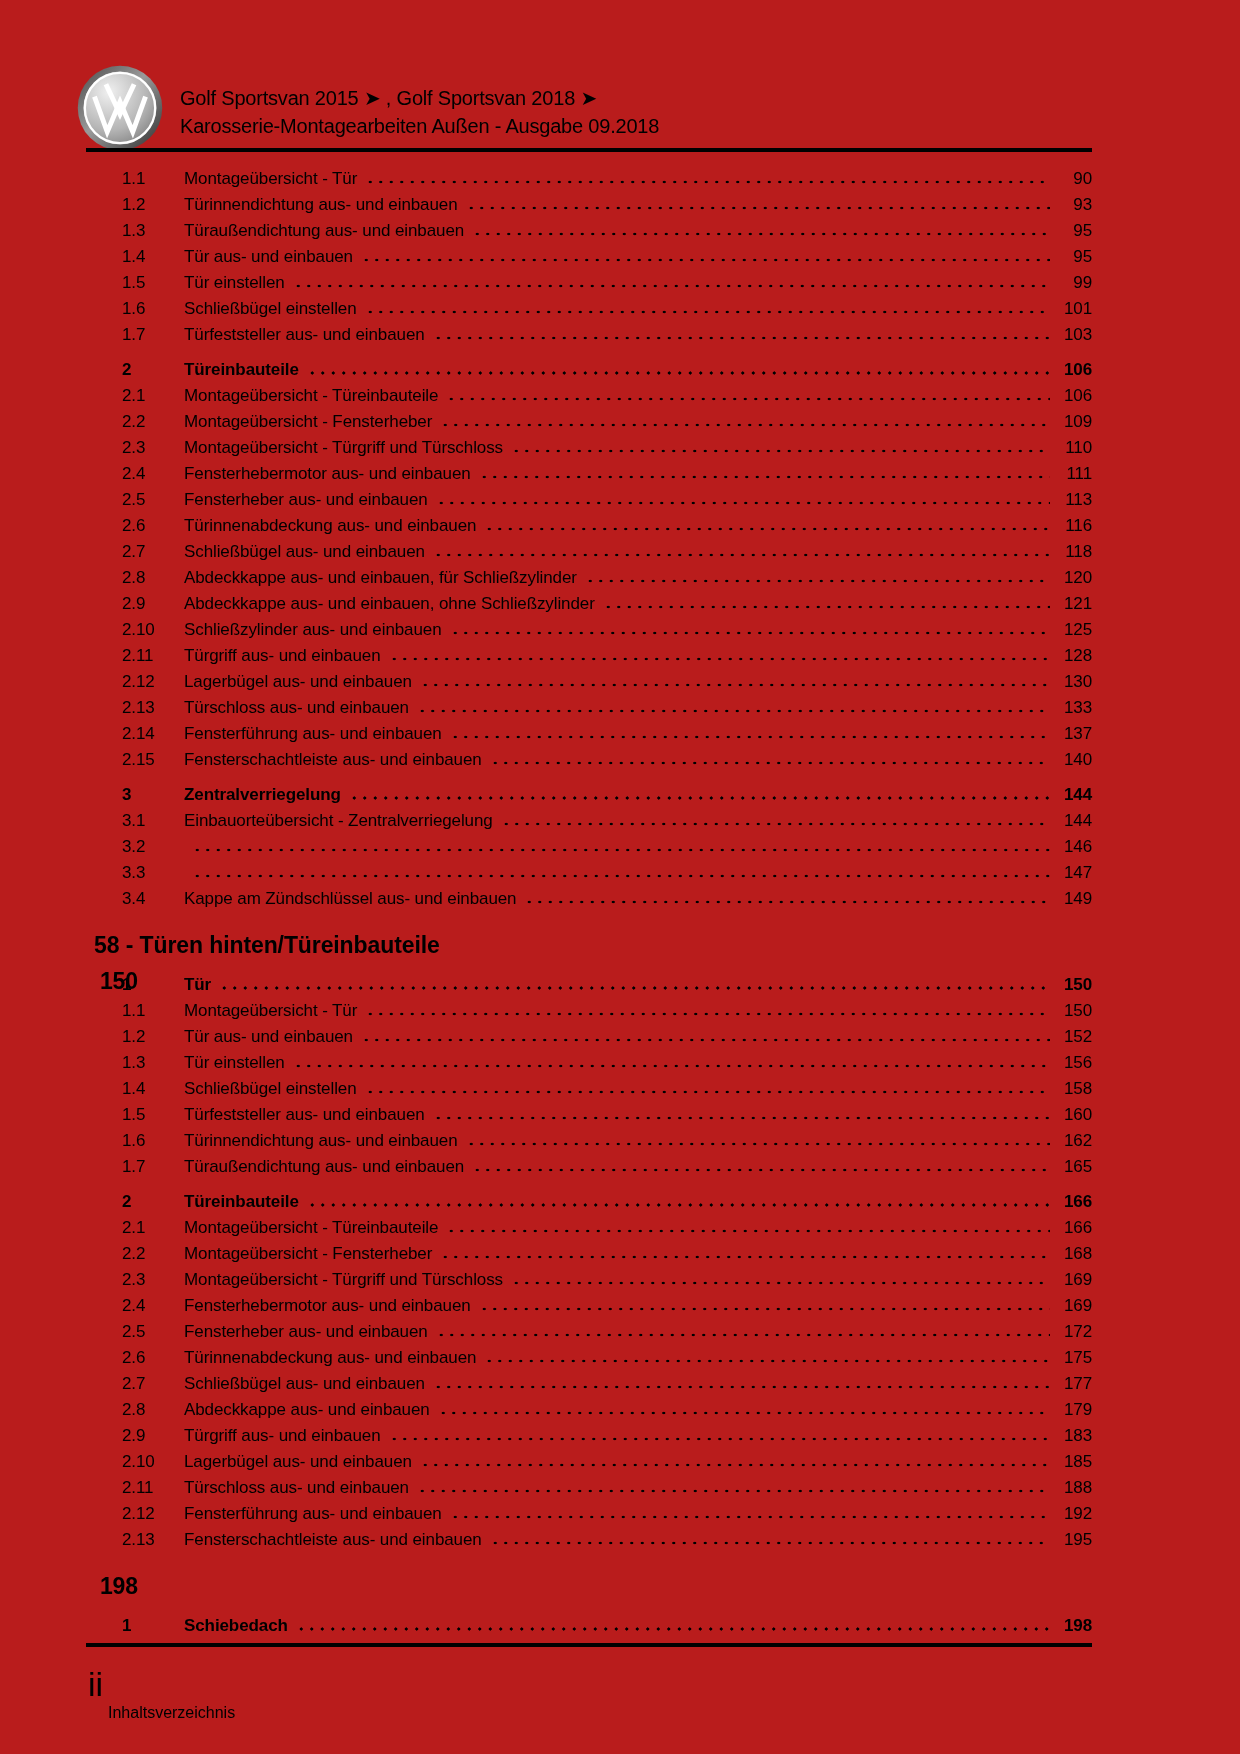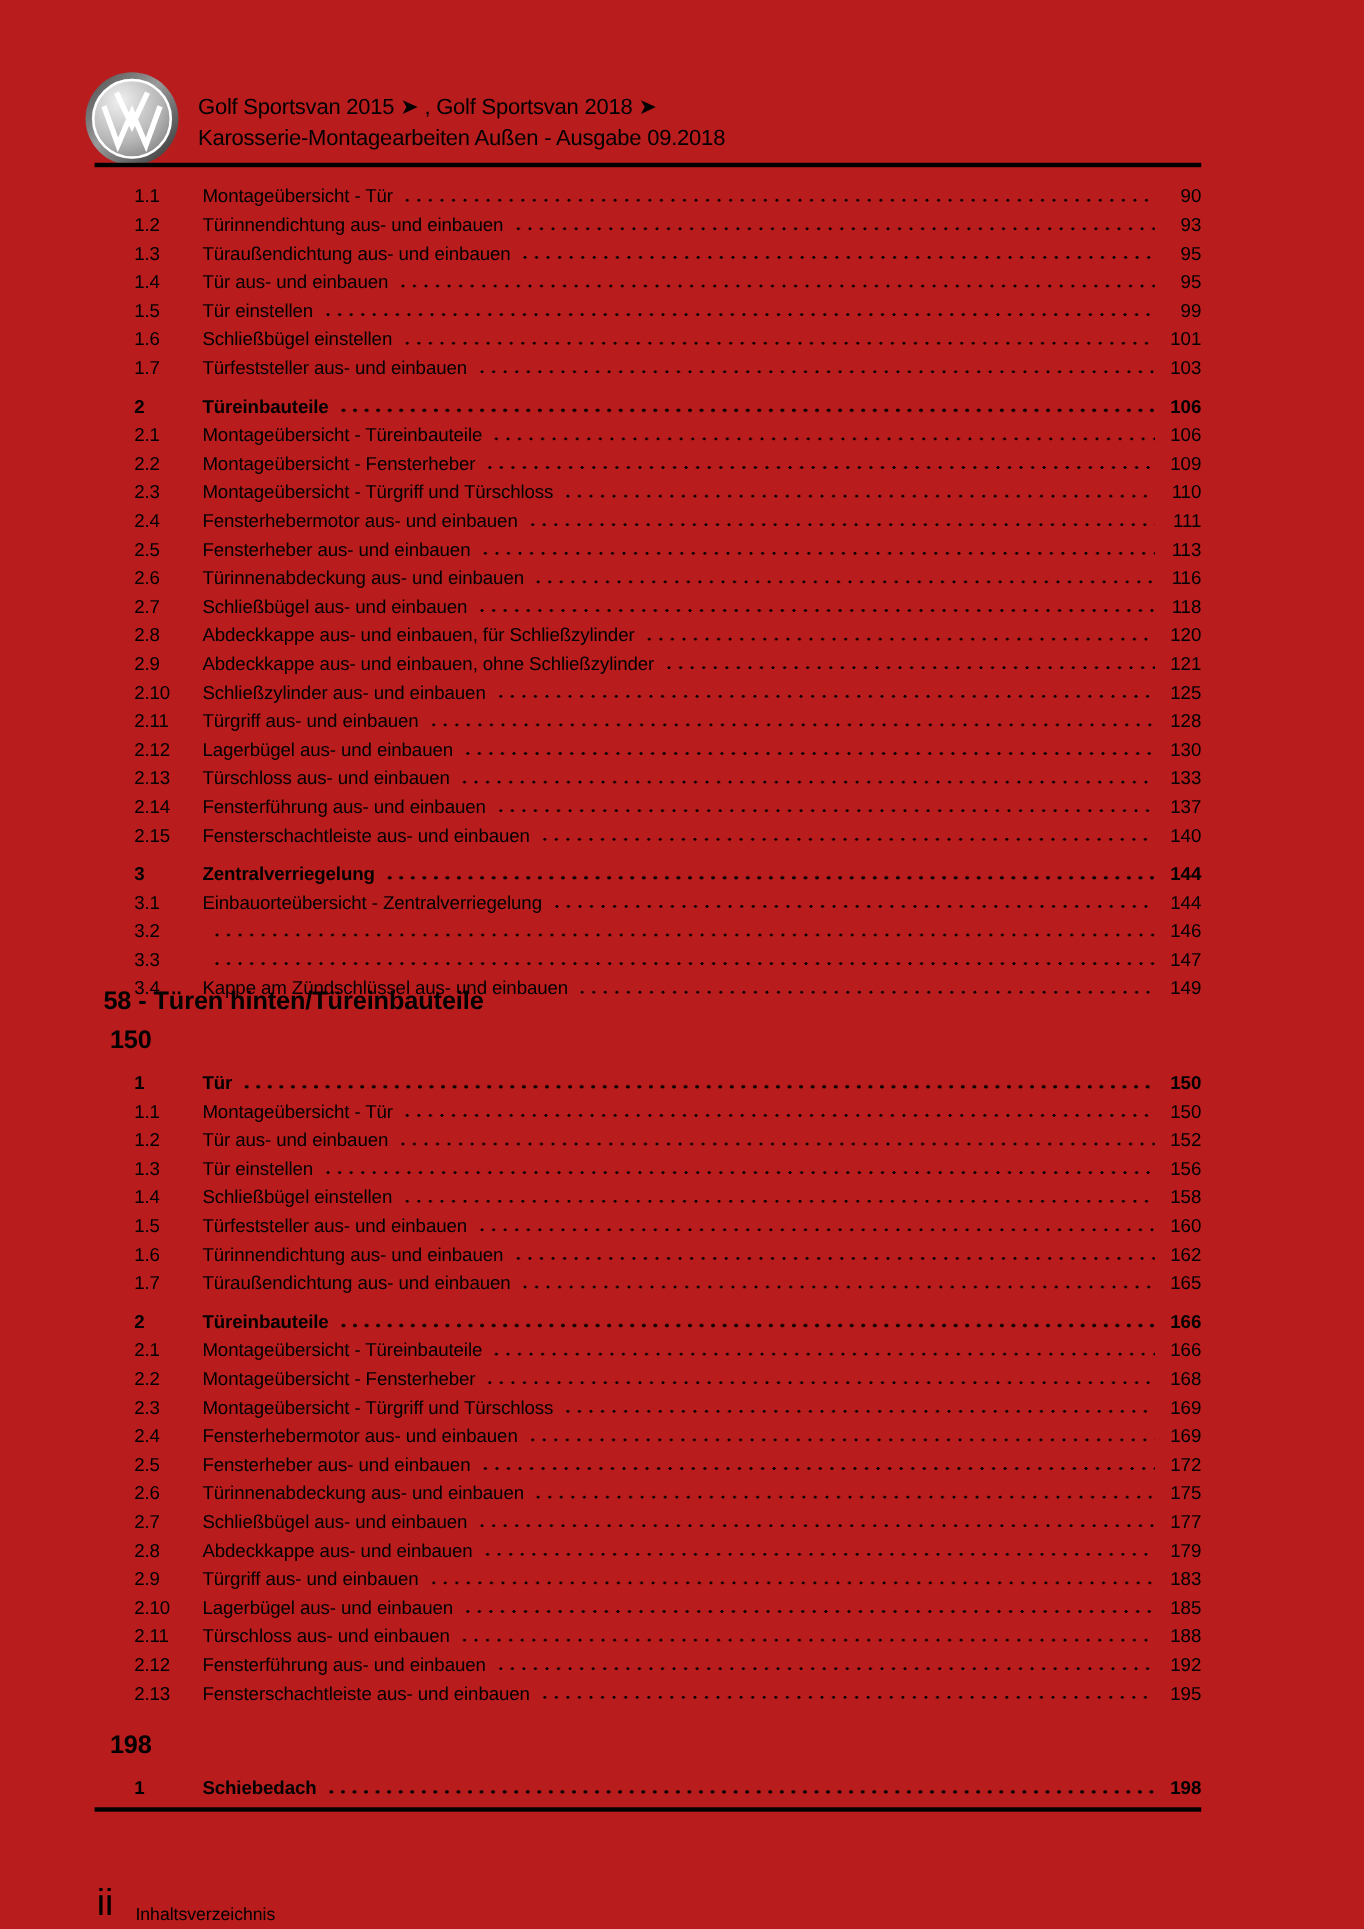--- a/index.html
+++ b/index.html
@@ -15,21 +15,21 @@
 
   
   .header { position: absolute; left: 76px; top: 64px; display: flex; align-items: flex-start; }
   .logo { width: 88px; height: 88px; flex: none; }
   .titles { margin-left: 16px; margin-top: 20px; font-size: 20px; line-height: 28px; letter-spacing: -0.2px; }
   .rule { position: absolute; left: 86px; width: 1006px; height: 4px; background: #000; }
   #header-rule { top: 148px; }
 
   
   #toc { position: absolute; left: 86px; top: 166px; width: 1006px; }
-  .row { display: flex; align-items: baseline; height: 26px; line-height: 26px; font-size: 17px; letter-spacing: -0.1px; justify-content: flex-end; }
+  .row { display: flex; align-items: baseline; height: 26px; line-height: 26px; font-size: 17px; letter-spacing: -0.1px; }
   .row .num { flex: none; width: 62px; margin-left: 36px; }
   .row .title { flex: none; white-space: nowrap; }
   .row .leader {
     flex: 1 1 auto;
     display: inline-block;
     height: 4px;
     margin: 0 8px;
     background-image: radial-gradient(circle, #000 1.25px, transparent 1.55px);
     background-size: 10.5px 4px;
     background-repeat: repeat-x;
@@ -40,21 +40,21 @@
   .row.section { font-weight: bold; margin-top: 9px; }
   .row.section .leader { background-image: radial-gradient(circle, #000 1.45px, transparent 1.75px); }
 
   .row.chapter { font-weight: bold; font-size: 23px; height: 36px; line-height: 36px; margin-top: 15px; flex-direction: column; }
   .row.chapter .title { margin-left: 2px; }
   .row.chapter .leader { background-image: radial-gradient(circle, #000 1.55px, transparent 1.85px); background-size: 11px 4px; }
   .row.chapter .page-num { min-width: 44px; }
 
   
   #footer-rule { top: 1643px; }
-  .footer { position: absolute; left: 88px; top: 1710px; display: flex; align-items: flex-end; }
+  .footer { position: absolute; left: 88px; top: 1664px; display: flex; align-items: flex-start; flex-direction: column; }
   .footer-page { font-size: 34px; line-height: 40px; }
   .footer-label { font-size: 16px; margin-left: 20px; }
 </style>
 </head>
 <body>
 
 <div class="page">
 
   <div class="header">
     <svg class="logo" viewBox="0 0 100 100" aria-hidden="true">

